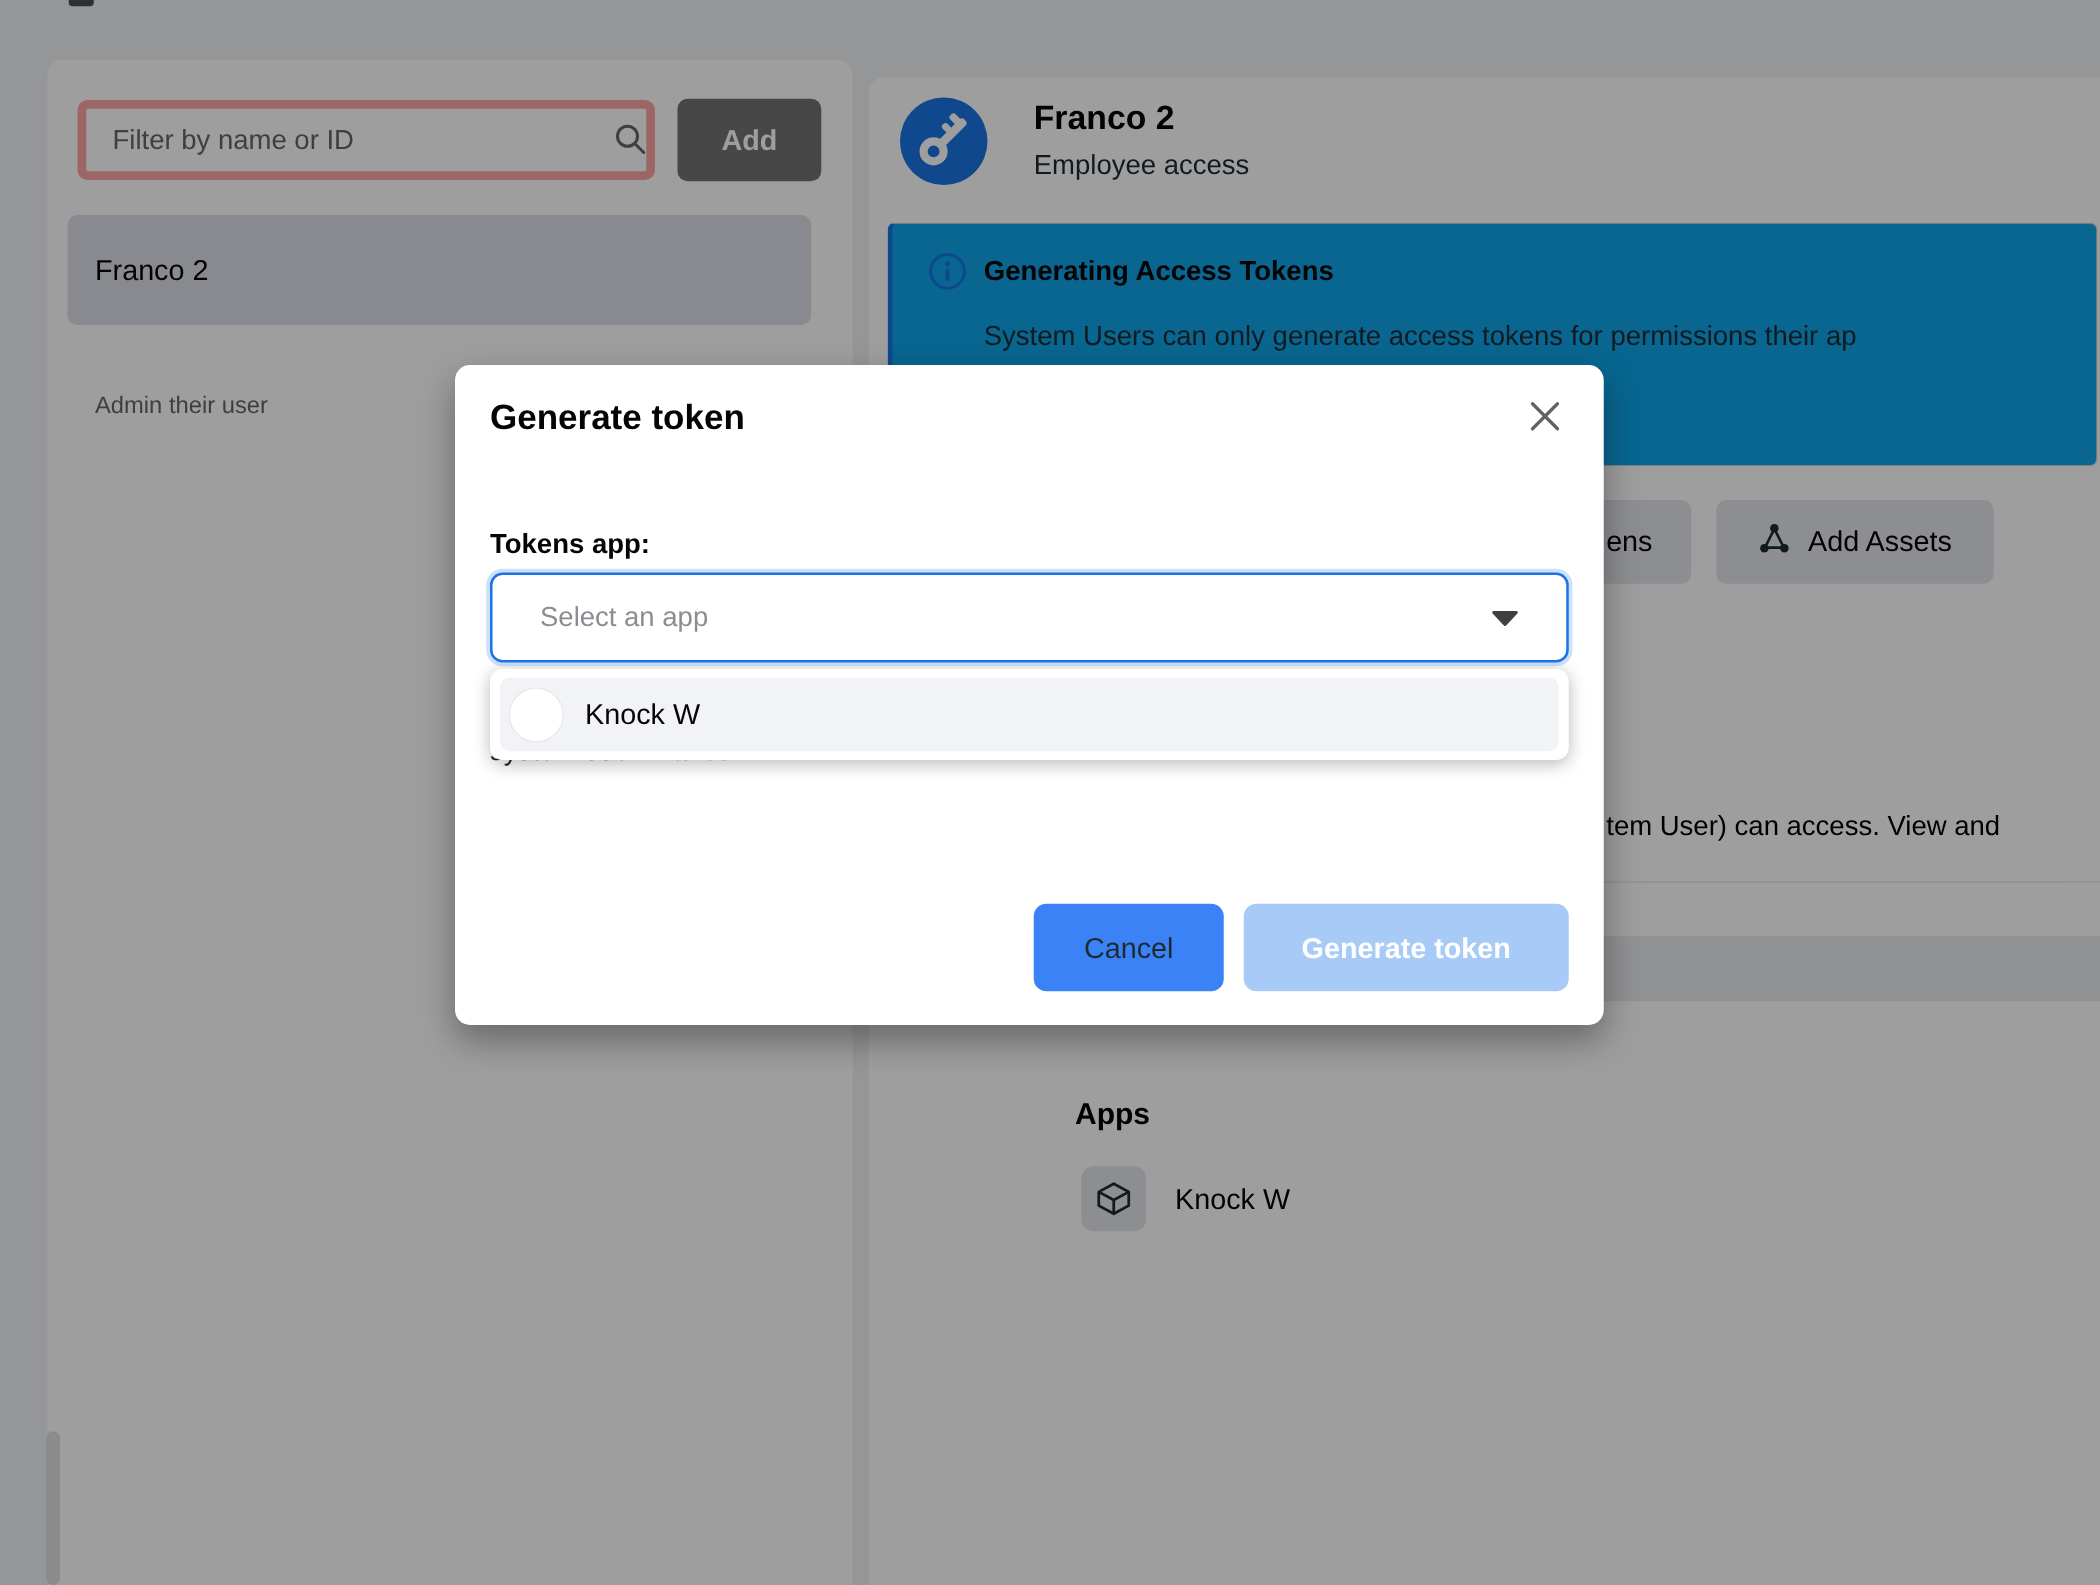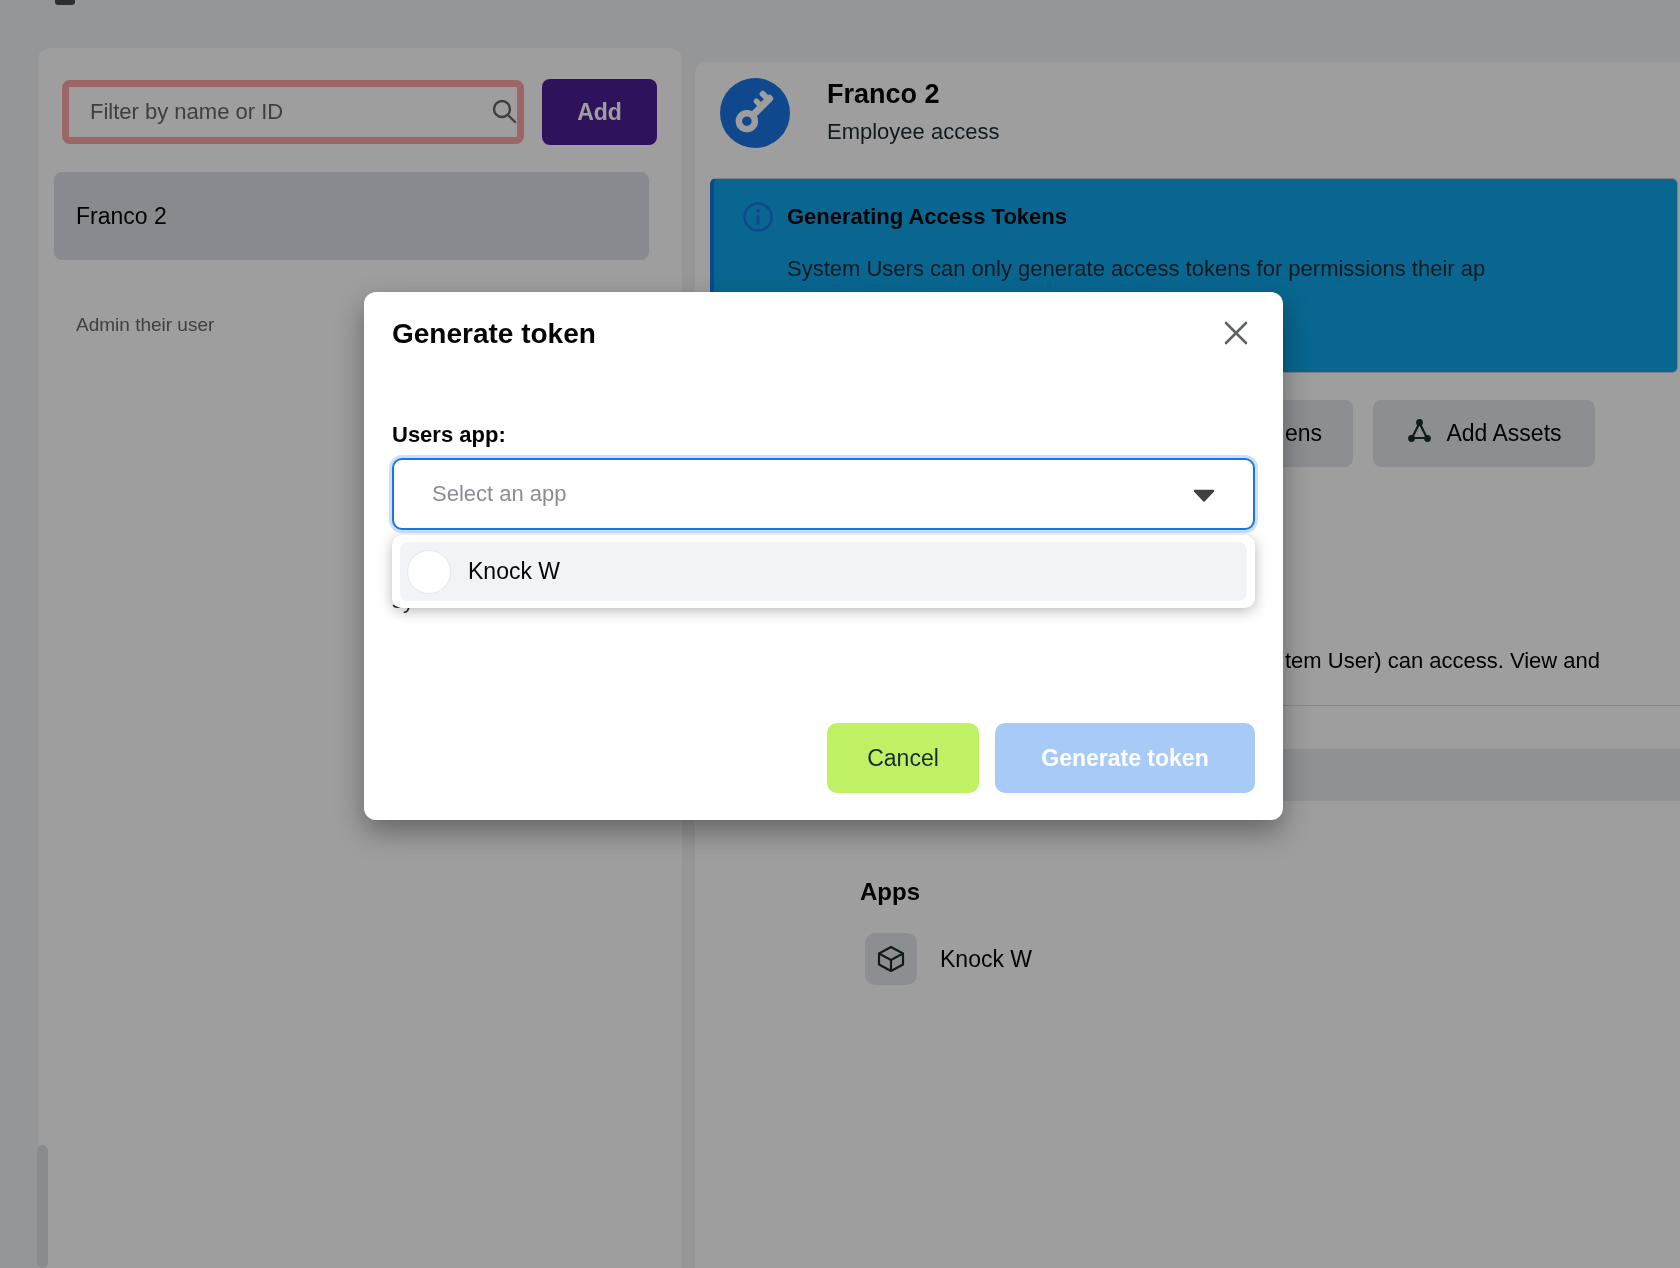--- a/index.html
+++ b/index.html
@@ -13,21 +13,21 @@
 
   .crop-mark { left:55px; top:0; width:20px; height:5px; background:#4a4d52; border-radius:0 0 3px 3px; }
 
   
   #left-panel { left:38px; top:48px; width:644px; height:1220px; background:#fff; border-radius:12px 12px 0 0; }
   #filter-input { left:24px; top:32px; width:462px; height:64px; border:7px solid #fca5a5; border-radius:8px;
     background:#fff; font-size:22px; color:#1c2b33; padding:0 56px 0 21px; outline:none;
     font-family:"Liberation Sans", sans-serif; }
   #filter-input::placeholder { color:#65676b; }
   .search-ic { left:452px; top:49px; width:28px; height:28px; }
-  #add-btn { left:504px; top:31px; width:115px; height:66px; background:#4c1d95; border:none; border-radius:8px;
+  #add-btn { left:504px; top:31px; width:115px; height:66px; background:#737373; border:none; border-radius:8px;
     color:#fff; font-size:23px; font-weight:bold; cursor:pointer; font-family:"Liberation Sans", sans-serif; }
   .row-selected { left:16px; top:124px; width:595px; height:88px; background:#dbdfe8; border-radius:8px;
     display:flex; align-items:center; padding-left:22px; font-size:23px; color:#050505; cursor:pointer; }
   .row-plain { left:16px; top:232px; width:595px; height:110px; padding:24px 0 0 22px; cursor:pointer; }
   .row-plain .nm { font-size:23px; color:#050505; }
   .row-plain .sub { font-size:19px; color:#65676b; margin-top:10px; }
 
   
   #right-panel { left:695px; top:62px; width:985px; height:1206px; background:#fff; border-radius:12px 0 0 0; }
   .key-circle { left:25px; top:16px; width:70px; height:70px; border-radius:50%; background:#1b74e4; }
@@ -67,21 +67,21 @@
     border-radius:10px; box-shadow:0 0 0 3px rgba(24,119,242,0.22); display:flex; align-items:center;
     padding:0 38px 0 38px; cursor:pointer; z-index:3; }
   .m-select .ph { font-size:22px; color:#8a8d91; flex:1; }
   .m-helper { left:28px; top:296px; font-size:22px; color:#1c2b33; z-index:1; }
   .m-menu { left:28px; top:243px; width:863px; height:73px; background:#fff; border-radius:10px;
     box-shadow:0 3px 14px rgba(0,0,0,0.28); z-index:2; padding:7px 8px; }
   .m-option { width:100%; height:59px; background:#f2f3f6; border-radius:8px; display:flex; align-items:center;
     padding-left:7px; cursor:pointer; }
   .m-option .avatar { width:44px; height:44px; border-radius:50%; background:#fff; border:1px solid #e7e8ec; }
   .m-option .olabel { margin-left:17px; font-size:23px; color:#050505; }
-  .m-cancel { left:463px; top:431px; width:152px; height:70px; background:#bef264; border:none; border-radius:10px;
+  .m-cancel { left:463px; top:431px; width:152px; height:70px; background:#3b82f6; border:none; border-radius:10px;
     font-size:23px; color:#1c2b33; cursor:pointer; font-family:"Liberation Sans", sans-serif; }
   .m-submit { left:631px; top:431px; width:260px; height:70px; background:#a7cbf6; border:none; border-radius:10px;
     font-size:23px; font-weight:bold; color:#fff; cursor:default; font-family:"Liberation Sans", sans-serif; }
 
   .chev { width:22px; height:13px; }
 </style>
 </head>
 <body>
 
 <div id="page">
@@ -168,21 +168,21 @@
 
 <div class="abs" id="modal">
   <div class="abs m-title">Generate token</div>
   <button class="abs m-close">
     <svg width="32" height="32" viewBox="0 0 32 32">
         <line x1="6" y1="6" x2="26" y2="26" stroke="#5f6368" stroke-width="2.6" stroke-linecap="round"></line>
         <line x1="26" y1="6" x2="6" y2="26" stroke="#5f6368" stroke-width="2.6" stroke-linecap="round"></line>
       </svg>
   </button>
 
-  <div class="abs m-label">Users app:</div>
+  <div class="abs m-label">Tokens app:</div>
 
   <div class="abs m-select">
     <span class="ph">Select an app</span>
     <span class="chev">
       <svg width="22" height="13" viewBox="0 0 22 13">
           <path d="M2 2 L11 11.5 L20 2 Z" fill="#3e4042" stroke="#3e4042" stroke-width="2.5" stroke-linejoin="round"></path>
         </svg>
     </span>
   </div>
 

